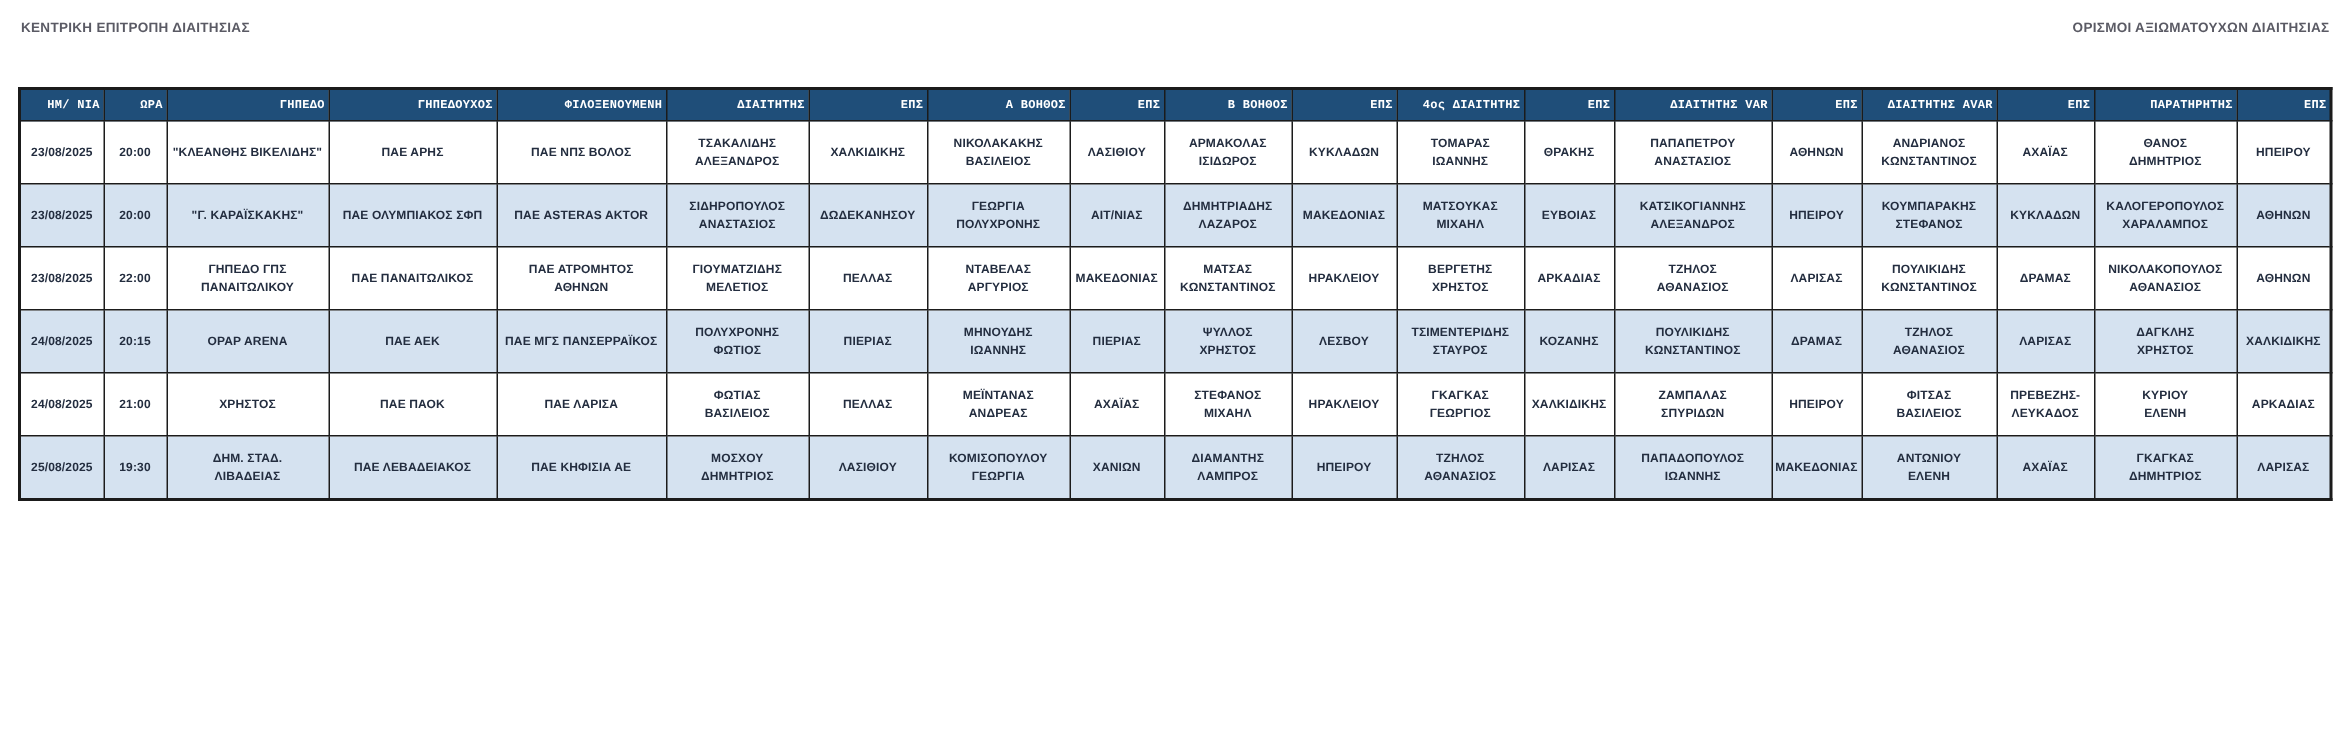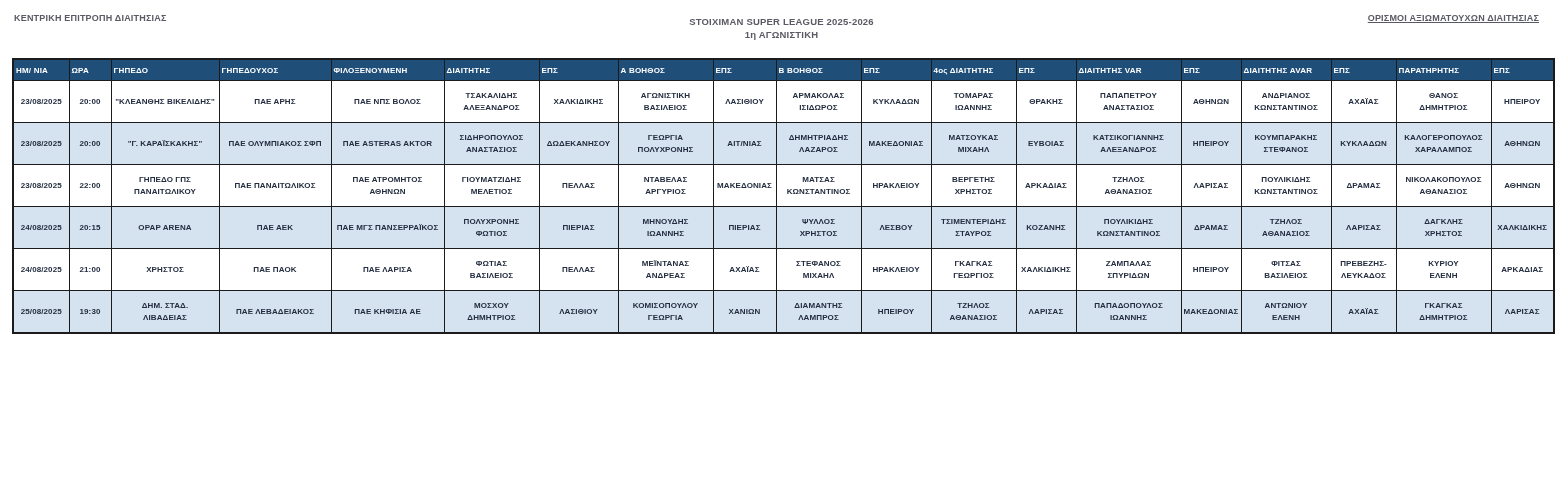--- a/index.html
+++ b/index.html
@@ -21,41 +21,42 @@
   .title-left {
     position: absolute; left: 14px; top: 13px;
     font-size: 9px; font-weight: 600; color: #5a5a64; letter-spacing: 0.2px;
   }
   .title-center {
     position: absolute; left: 0; top: 15px; width: 100%;
     text-align: center; font-size: 9.5px; font-weight: 600; color: #5a5a64;
     line-height: 13px; letter-spacing: 0.2px;
   }
   .title-right {
-    position: absolute; right: 24px; top: 13px;
-    font-size: 9px; font-weight: 600; color: #5a5a64; letter-spacing: 0.2px; text-decoration: underline;
+    position: absolute; right: 10px; top: 13px;
+    font-size: 9px; font-weight: 600; color: #5a5a64; letter-spacing: 0.2px;
   }
   table.fixtures {
     position: absolute; left: 12px; top: 58px;
     width: 1541px;
     border-collapse: collapse;
     table-layout: fixed;
     border: 2px solid var(--grid, #1b1b1b);
   }
   table.fixtures th {
     background: var(--header-bg, #1f4e79);
     color: #ffffff;
     font-size: 8px;
     font-weight: bold;
     height: 20px;
     border: 1px solid var(--grid, #1b1b1b);
     padding: 0 2px;
-    text-align: left;
+    text-align: right;
     vertical-align: middle;
     letter-spacing: 0.2px;
+    font-family: Liberation Mono, monospace;
   }
   table.fixtures td {
     height: 41px;
     font-size: 8px;
     font-weight: bold;
     color: var(--cell-text, #232d3f);
     text-align: center;
     vertical-align: middle;
     border: 1px solid var(--grid, #1b1b1b);
     padding: 0 2px;
@@ -67,24 +68,20 @@
   table.fixtures tr.alt td {
     background: var(--row-alt-bg, #d5e2f0);
   }
 </style>
 </head>
 <body>
 
 <div class="page">
   <div class="topbar">
     <div class="title-left">ΚΕΝΤΡΙΚΗ ΕΠΙΤΡΟΠΗ ΔΙΑΙΤΗΣΙΑΣ</div>
-    <div class="title-center">
-      <div>STOIXIMAN SUPER LEAGUE 2025-2026</div>
-      <div>1η ΑΓΩΝΙΣΤΙΚΗ</div>
-    </div>
     <div class="title-right">ΟΡΙΣΜΟΙ ΑΞΙΩΜΑΤΟΥΧΩΝ ΔΙΑΙΤΗΣΙΑΣ</div>
   </div>
 
   <table class="fixtures">
     <colgroup id="cols">
         <col style="width: 56px;">
         <col style="width: 42px;">
         <col style="width: 108px;">
         <col style="width: 112px;">
         <col style="width: 113px;">
@@ -129,21 +126,21 @@
     <tbody id="body">
         <tr>
           <td>23/08/2025</td>
           <td>20:00</td>
           <td>"ΚΛΕΑΝΘΗΣ ΒΙΚΕΛΙΔΗΣ"</td>
           <td>ΠΑΕ ΑΡΗΣ</td>
           <td>ΠΑΕ ΝΠΣ ΒΟΛΟΣ</td>
           <td>ΤΣΑΚΑΛΙΔΗΣ
 ΑΛΕΞΑΝΔΡΟΣ</td>
           <td>ΧΑΛΚΙΔΙΚΗΣ</td>
-          <td>ΑΓΩΝΙΣΤΙΚΗ
+          <td>ΝΙΚΟΛΑΚΑΚΗΣ
 ΒΑΣΙΛΕΙΟΣ</td>
           <td>ΛΑΣΙΘΙΟΥ</td>
           <td>ΑΡΜΑΚΟΛΑΣ
 ΙΣΙΔΩΡΟΣ</td>
           <td>ΚΥΚΛΑΔΩΝ</td>
           <td>ΤΟΜΑΡΑΣ
 ΙΩΑΝΝΗΣ</td>
           <td>ΘΡΑΚΗΣ</td>
           <td>ΠΑΠΑΠΕΤΡΟΥ
 ΑΝΑΣΤΑΣΙΟΣ</td>

